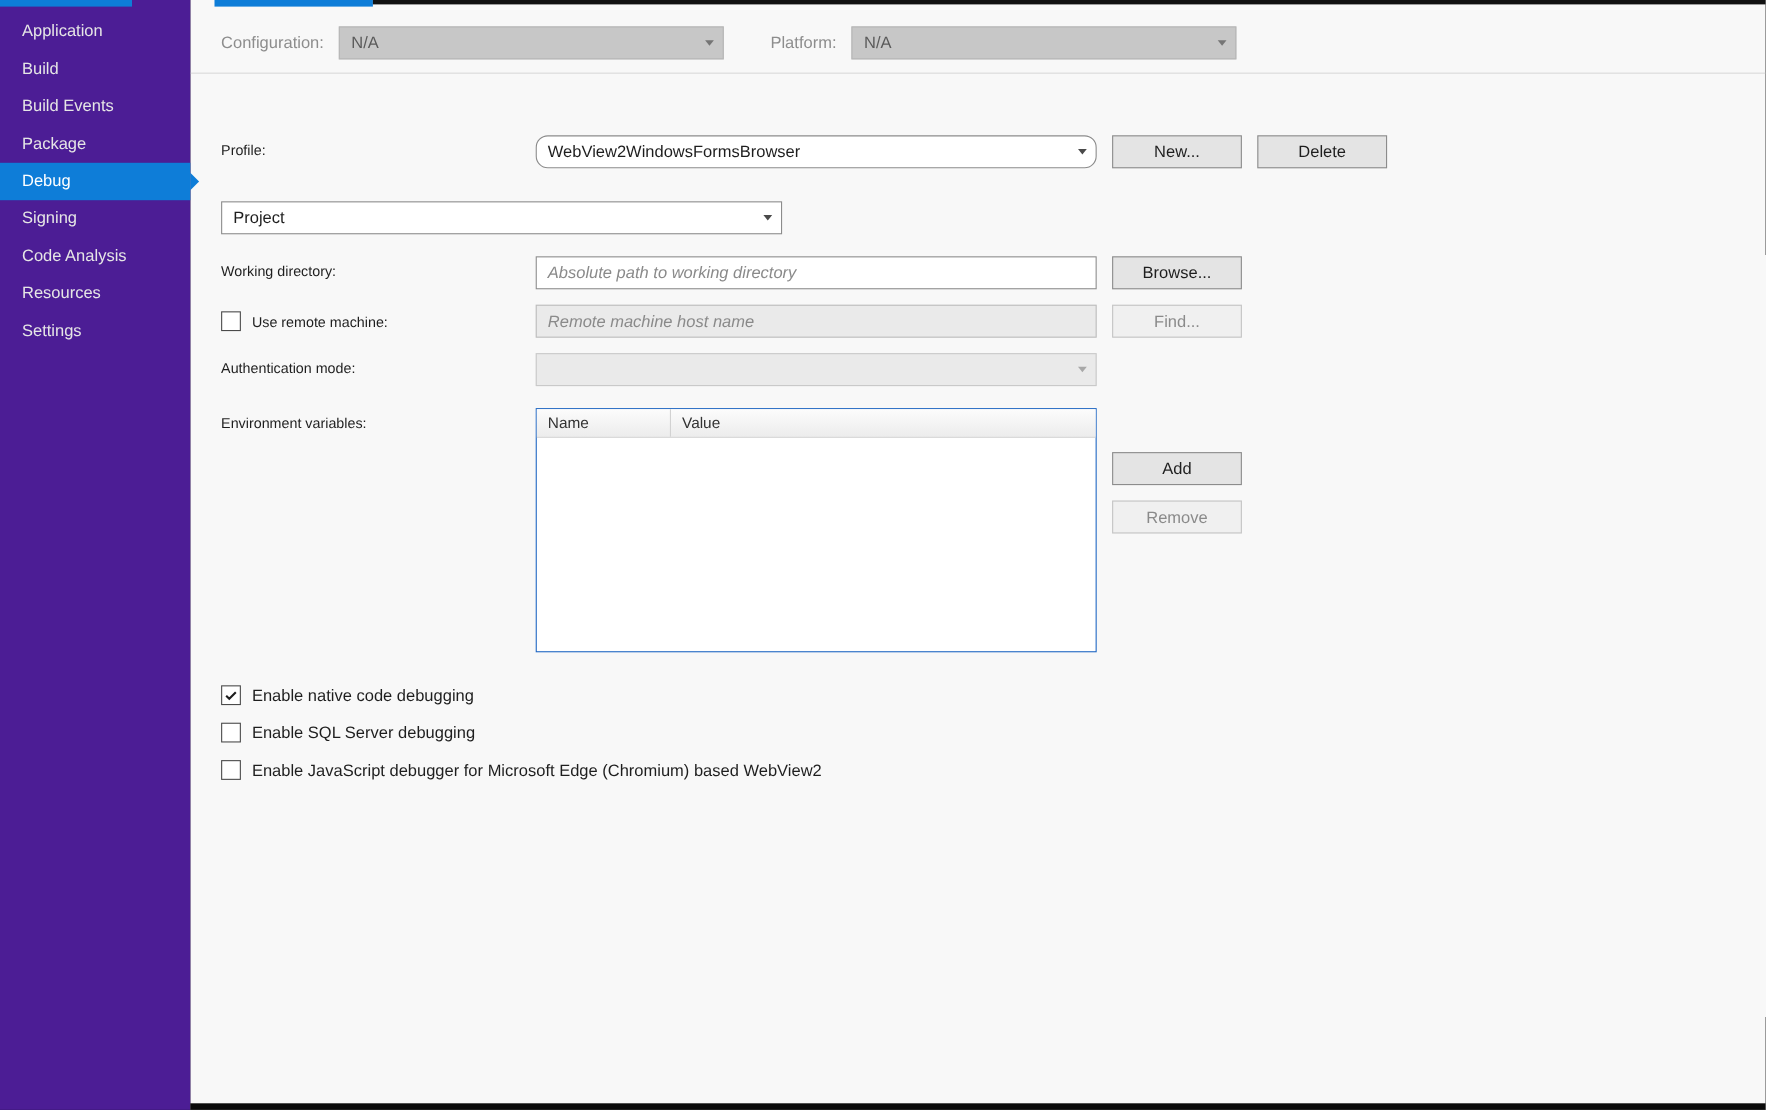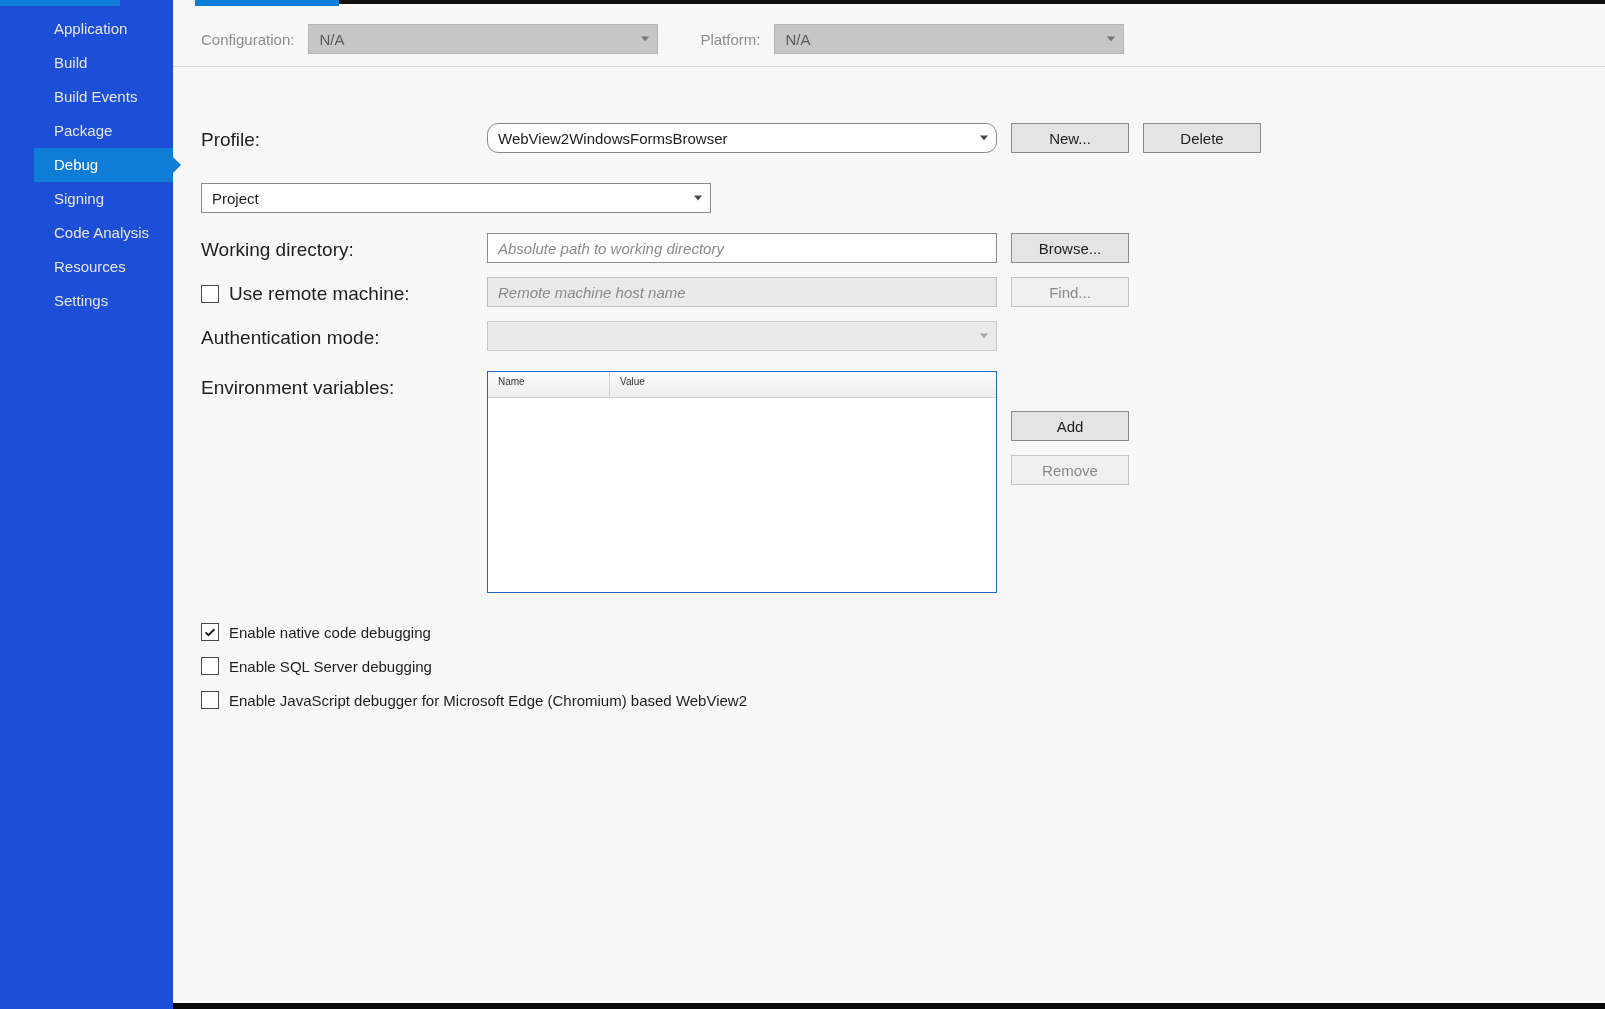--- a/index.html
+++ b/index.html
@@ -19,27 +19,26 @@
     position: relative;
   }
   .top-accents { position:absolute; top:0; left:0; right:0; height:6px; z-index:3; }
   .top-accents .seg1 { position:absolute; top:0; left:0; width:120px; height:6px; background:#0e7dd8; }
   .top-accents .seg2 { position:absolute; top:0; left:195px; width:144px; height:6px; background:#0e7dd8; }
   .top-accents .rest { position:absolute; top:0; left:339px; right:0; height:4px; background:#111; }
 
   
   .sidebar {
     width: 173px;
-    background: #1d4ed8;
+    background: #4c1d95;
     color: #e6e6e6;
     padding-top: 12px;
     flex: 0 0 173px;
     position: relative;
     z-index:2;
-    padding-left:34px;
   }
   .side-item {
     padding: 6px 12px 6px 20px;
     font-size: 15px;
     line-height: 22px;
     cursor: pointer;
     position: relative;
   }
   .side-item.selected {
     background: #0e7dd8;
@@ -101,21 +100,21 @@
     display: flex;
     align-items: flex-start;
     margin-bottom: 20px;
   }
   .form-row.tight { margin-bottom: 14px; }
   .form-row.extra { margin-bottom: 30px; }
   .form-label {
     width: 286px;
     flex: 0 0 286px;
     padding-top: 6px;
-    font-size: 19px;
+    font-size: 13px;
     color: #1e1e1e;
   }
   .controls {
     display: flex;
     align-items: flex-start;
     gap: 14px;
   }
   .input-like {
     border: 1px solid #8c8c8c;
     background: #fff;
@@ -168,21 +167,21 @@
     display:flex; flex-direction:column;
   }
   .env-head {
     display:flex;
     background: linear-gradient(#fcfcfc,#ececec);
     border-bottom:1px solid #d2d2d2;
     height:26px;
   }
   .env-head .col {
     padding:4px 10px;
-    font-size:10px;
+    font-size:14px;
     color:#333;
     border-right:1px solid #d2d2d2;
   }
   .env-head .col:last-child{border-right:none;}
   .col-name { width:122px; flex:0 0 122px; }
   .col-value { flex:1; }
   .env-body { flex:1; }
   .env-right-btns { display:flex; flex-direction:column; gap:14px; margin-top:40px; }
 
   

